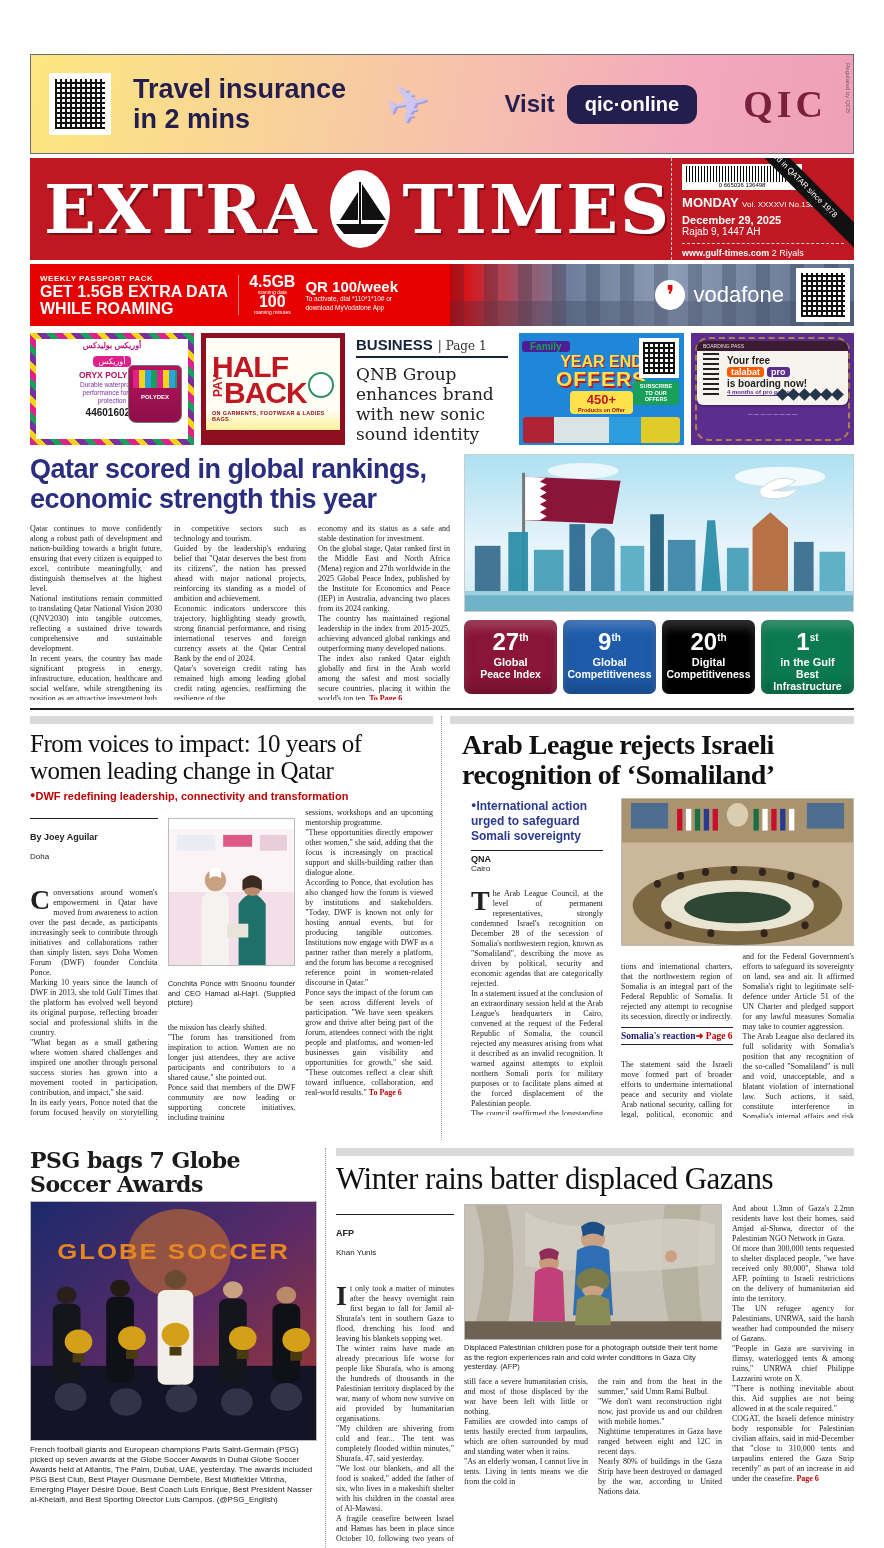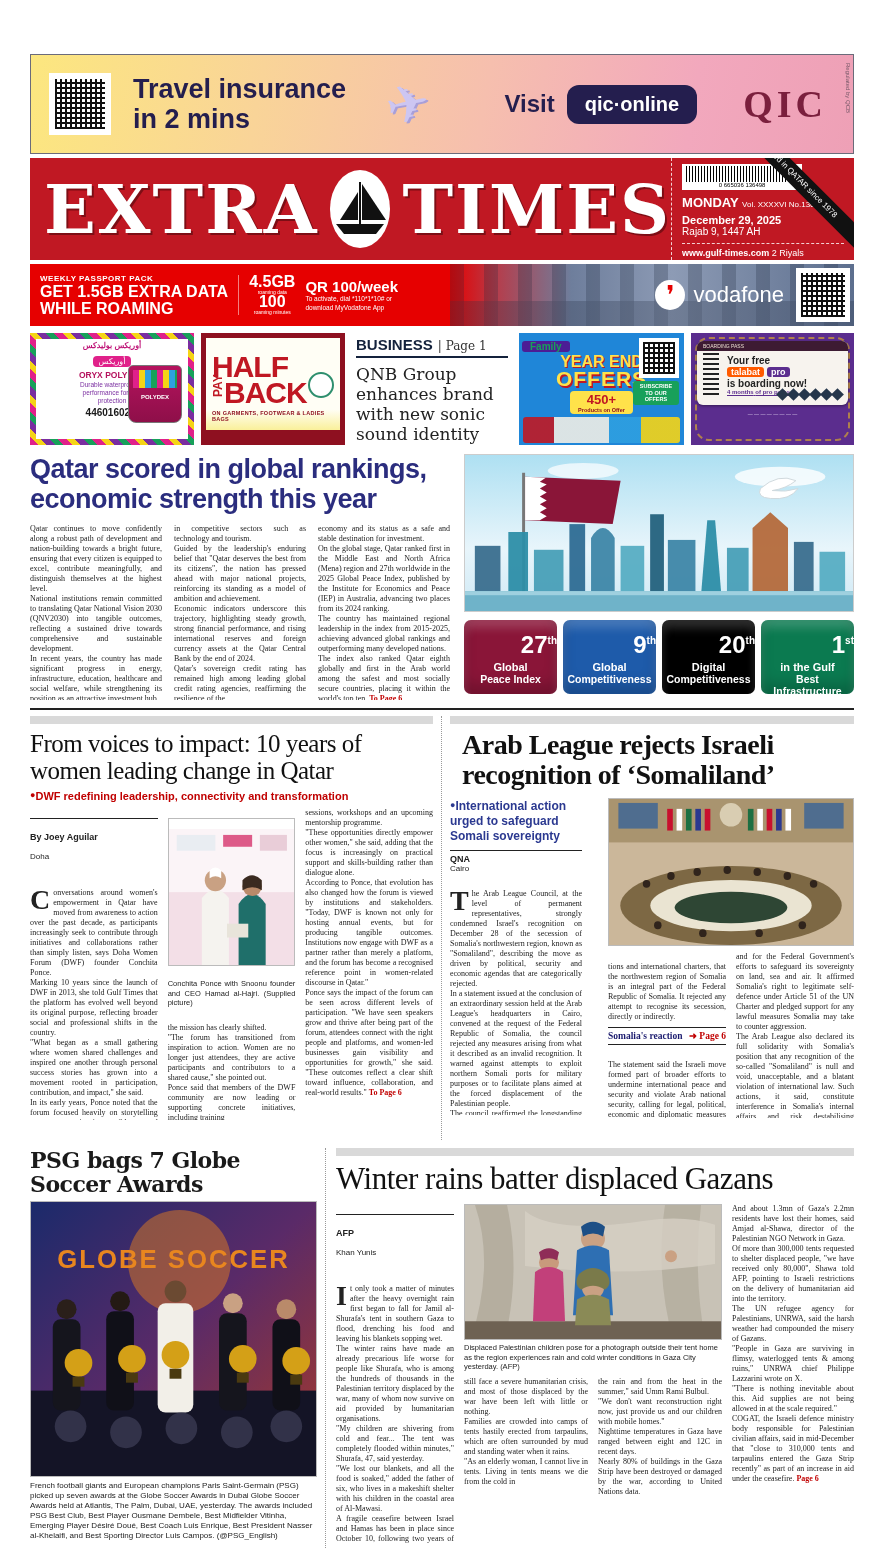--- a/index.html
+++ b/index.html
@@ -145,21 +145,21 @@
   .lead-left { flex:0 0 420px; }
   .lead-head { color:#2b2d7e; font-family:"Liberation Sans", sans-serif; font-weight:bold;
     font-size:27px; line-height:30px; letter-spacing:-.5px; }
   .lead-cols { display:flex; gap:12px; margin-top:10px; height:176px; overflow:hidden; }
   .lead-col { flex:1; font-size:8px; line-height:10px; text-align:justify; white-space:pre-line; color:#222; }
   .lead-right { flex:1; display:flex; flex-direction:column; gap:8px; }
   .lead-photo { height:158px; position:relative; overflow:hidden; border:1px solid #ccc; }
   .badges { display:flex; gap:6px; height:74px; }
   .badge { flex:1; border-radius:7px; color:#fff; text-align:center; font-family:"Liberation Sans", sans-serif;
     padding-top:4px; box-shadow:inset 0 -10px 14px rgba(0,0,0,.18), inset 0 8px 10px rgba(255,255,255,.18); }
-  .badge .rank { font-size:24px; font-weight:bold; line-height:33px;text-align:right; }
+  .badge .rank { font-size:24px; font-weight:bold; line-height:28px; }
   .badge .rank sup { font-size:10px; }
   .badge .l1 { font-size:11px; font-weight:bold; line-height:12px; }
   .badge .l2 { font-size:10.5px; font-weight:bold; line-height:12px; }
   .b-maroon { background:#8a1538; } .b-blue { background:#1e5baa; }
   .b-orange { background:#000000; } .b-green { background:#0b7a50; }
 
   
   .mid { display:flex; margin-top:6px; height:424px; overflow:hidden; }
   .story-left { flex:0 0 412px; padding-right:8px; border-right:1px dotted #999; }
   .story-right { flex:1; padding-left:8px; }
@@ -174,36 +174,36 @@
   .byline .b { font-weight:bold; font-size:9px; }
   .byline .loc { font-size:8px; }
   .cols3 { display:flex; gap:10px; height:312px; overflow:hidden; }
   .ncol { flex:1; font-size:8px; line-height:10px; text-align:justify; white-space:pre-line; color:#222; }
   .dropcap { float:left; font-size:28px; line-height:24px; font-weight:bold; padding-right:3px;
     font-family:"Liberation Serif", serif; }
   .photo-box { border:1px solid #bbb; position:relative; overflow:hidden; }
   .caption { font-size:7.5px; line-height:9.5px; color:#222; font-family:"Liberation Sans", sans-serif; margin:3px 0 5px; }
   .redlink { color:#c00000; font-weight:bold; }
   .arab-head { font-size:28px; line-height:30px; letter-spacing:-.5px;margin-left:12px; }
-  .arab-grid { display:flex; gap:26px; margin-top:8px; height:320px; overflow:hidden; }
+  .arab-grid { display:flex; gap:18px; margin-top:8px; height:320px; overflow:hidden;margin-left:21px; }
   .arab-c1 { flex:0 0 132px; }
   .arab-right { flex:1; display:flex; flex-direction:column; }
   .arab-photo { height:148px; }
   .arab-cols { display:flex; gap:10px; margin-top:6px; flex:1; overflow:hidden; }
   .reaction { border-top:1.5px solid #222; border-bottom:1.5px solid #222; margin:5px 0; padding:3px 0;
     display:flex; justify-content:space-between; font-family:"Liberation Serif", serif; }
   .reaction .lab { color:#1a1a6e; font-weight:bold; font-size:9.5px; }
   .reaction .pg { color:#c00000; font-weight:bold; font-size:9.5px; }
 
   
   .bottom { display:flex; margin-top:8px; height:418px; overflow:hidden; }
   .psg { flex:0 0 296px; padding-right:8px; border-right:1px dotted #999; }
   .psg-head { font-size:22px; line-height:24px; letter-spacing:-.5px; font-weight:bold;
     font-family:"DejaVu Serif", serif; }
-  .psg-photo { height:276px; margin-top:5px; }
+  .psg-photo { height:240px; margin-top:5px; }
   .gaza { flex:1; padding-left:10px; }
   .gaza-head { font-size:31px; line-height:34px; font-weight:normal; letter-spacing:-.5px; }
   .gaza-grid { display:flex; gap:10px; margin-top:8px; height:340px; overflow:hidden; }
   .gaza-c1 { flex:0 0 118px; }
   .gaza-mid { flex:0 0 258px; display:flex; flex-direction:column; }
   .gaza-photo { height:136px; }
   .gaza-mid-cols { display:flex; gap:10px; flex:1; overflow:hidden; }
   .gaza-c4 { flex:1; }
 
   svg { display:block; }

